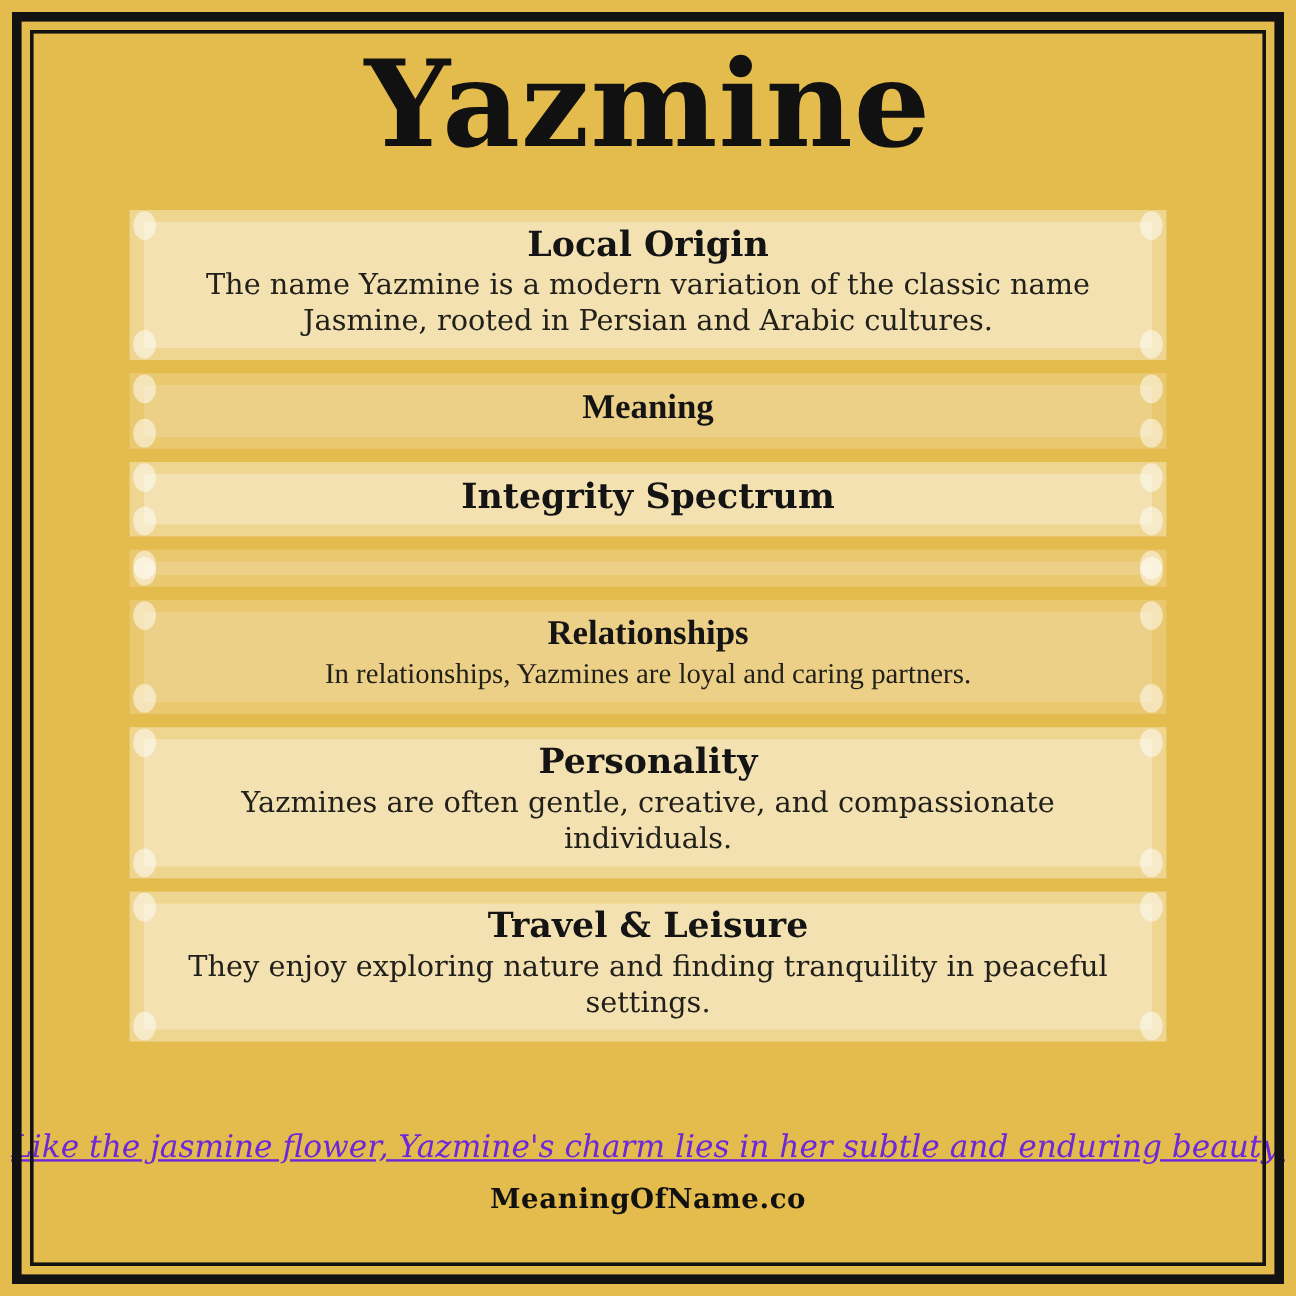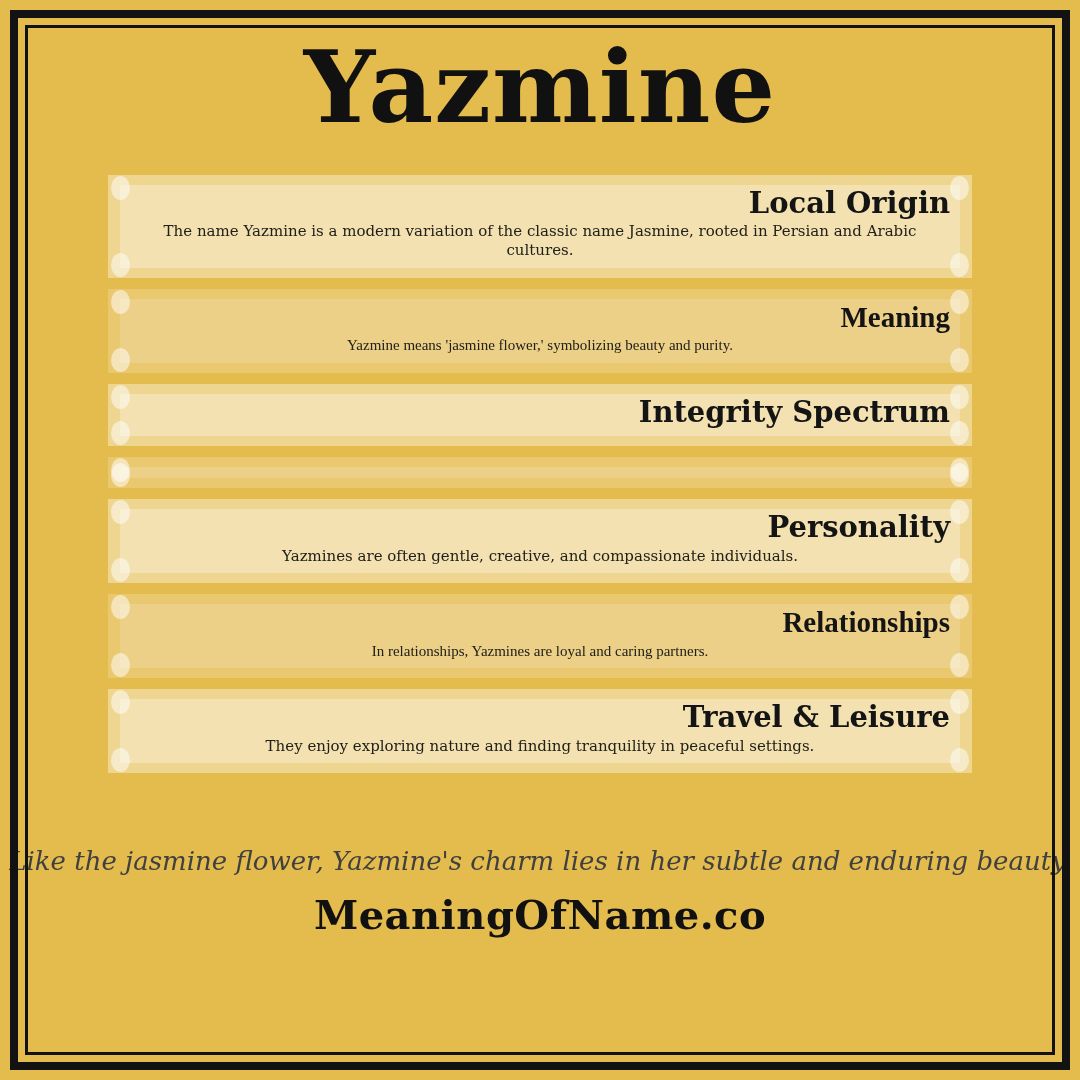--- a/index.html
+++ b/index.html
@@ -60,52 +60,52 @@
   .card-inner {
     padding: 3px 10px 8px 10px;
     text-align: center;
   }
   .card-heading {
     margin: 0;
     font-size: 29px;
     line-height: 1.08;
     font-weight: bold;
     color: #141414;
-    text-align: right;
   }
   .card-body {
     margin: 3px auto 0 auto;
-    font-size: 15px;
+    font-size: 24px;
     line-height: 1.25;
     color: #21201a;
     max-width: 790px;
   }
   .pin {
     position: absolute;
     width: 19px;
     height: 24px;
     border-radius: 50%;
     background: rgba(255,255,255,0.50);
   }
   .pin.tl { top: 1px; left: 3px; }
   .pin.tr { top: 1px; right: 3px; }
   .pin.bl { bottom: 1px; left: 3px; }
   .pin.br { bottom: 1px; right: 3px; }
   .footer-quote {
     margin: 72px 0 0 0;
     font-style: italic;
     font-size: 26px;
     line-height: 1.3;
-    color: #404040;
+    color: #6d28d9;
     white-space: nowrap;
     text-align: center;
+    text-decoration: underline;
   }
   .site-name {
     margin: 12px 0 0 0;
-    font-size: 40px;
+    font-size: 23px;
     font-weight: bold;
     letter-spacing: 0.5px;
     color: #111111;
     text-align: center;
   }
 </style>
 </head>
 <body>
 
 <div class="frame-outer"></div>
@@ -128,65 +128,64 @@
       </div>
     </div>
 
     <div class="card dark">
       <span class="pin tl"></span>
       <span class="pin tr"></span>
       <span class="pin bl"></span>
       <span class="pin br"></span>
       <div class="card-inner">
         <h2 class="card-heading">Meaning</h2>
-        <p class="card-body">Yazmine means 'jasmine flower,' symbolizing beauty and purity.</p>
       </div>
     </div>
 
     <div class="card light">
       <span class="pin tl"></span>
       <span class="pin tr"></span>
       <span class="pin bl"></span>
       <span class="pin br"></span>
       <div class="card-inner">
         <h2 class="card-heading">Integrity Spectrum</h2>
       </div>
     </div>
 
     <div class="card dark">
       <span class="pin tl"></span>
       <span class="pin tr"></span>
       <span class="pin bl"></span>
       <span class="pin br"></span>
       <div class="card-inner">
+      </div>
+    </div>
+
+    <div class="card dark">
+      <span class="pin tl"></span>
+      <span class="pin tr"></span>
+      <span class="pin bl"></span>
+      <span class="pin br"></span>
+      <div class="card-inner">
+        <h2 class="card-heading">Relationships</h2>
+        <p class="card-body">In relationships, Yazmines are loyal and caring partners.</p>
       </div>
     </div>
 
     <div class="card light">
       <span class="pin tl"></span>
       <span class="pin tr"></span>
       <span class="pin bl"></span>
       <span class="pin br"></span>
       <div class="card-inner">
         <h2 class="card-heading">Personality</h2>
         <p class="card-body">Yazmines are often gentle, creative, and compassionate individuals.</p>
       </div>
     </div>
 
-    <div class="card dark">
-      <span class="pin tl"></span>
-      <span class="pin tr"></span>
-      <span class="pin bl"></span>
-      <span class="pin br"></span>
-      <div class="card-inner">
-        <h2 class="card-heading">Relationships</h2>
-        <p class="card-body">In relationships, Yazmines are loyal and caring partners.</p>
-      </div>
-    </div>
-
     <div class="card light">
       <span class="pin tl"></span>
       <span class="pin tr"></span>
       <span class="pin bl"></span>
       <span class="pin br"></span>
       <div class="card-inner">
         <h2 class="card-heading">Travel &amp; Leisure</h2>
         <p class="card-body">They enjoy exploring nature and finding tranquility in peaceful settings.</p>
       </div>
     </div>

